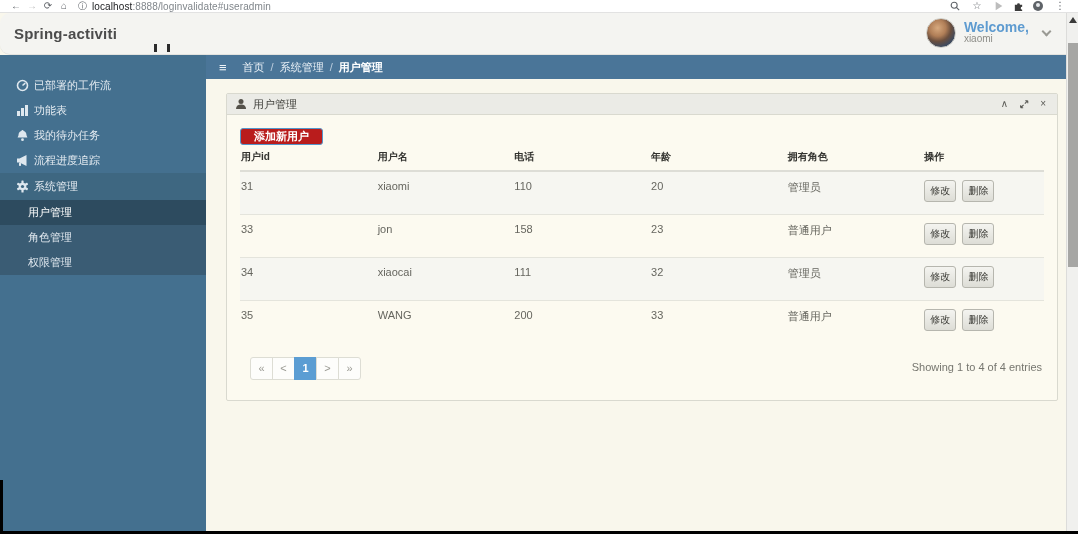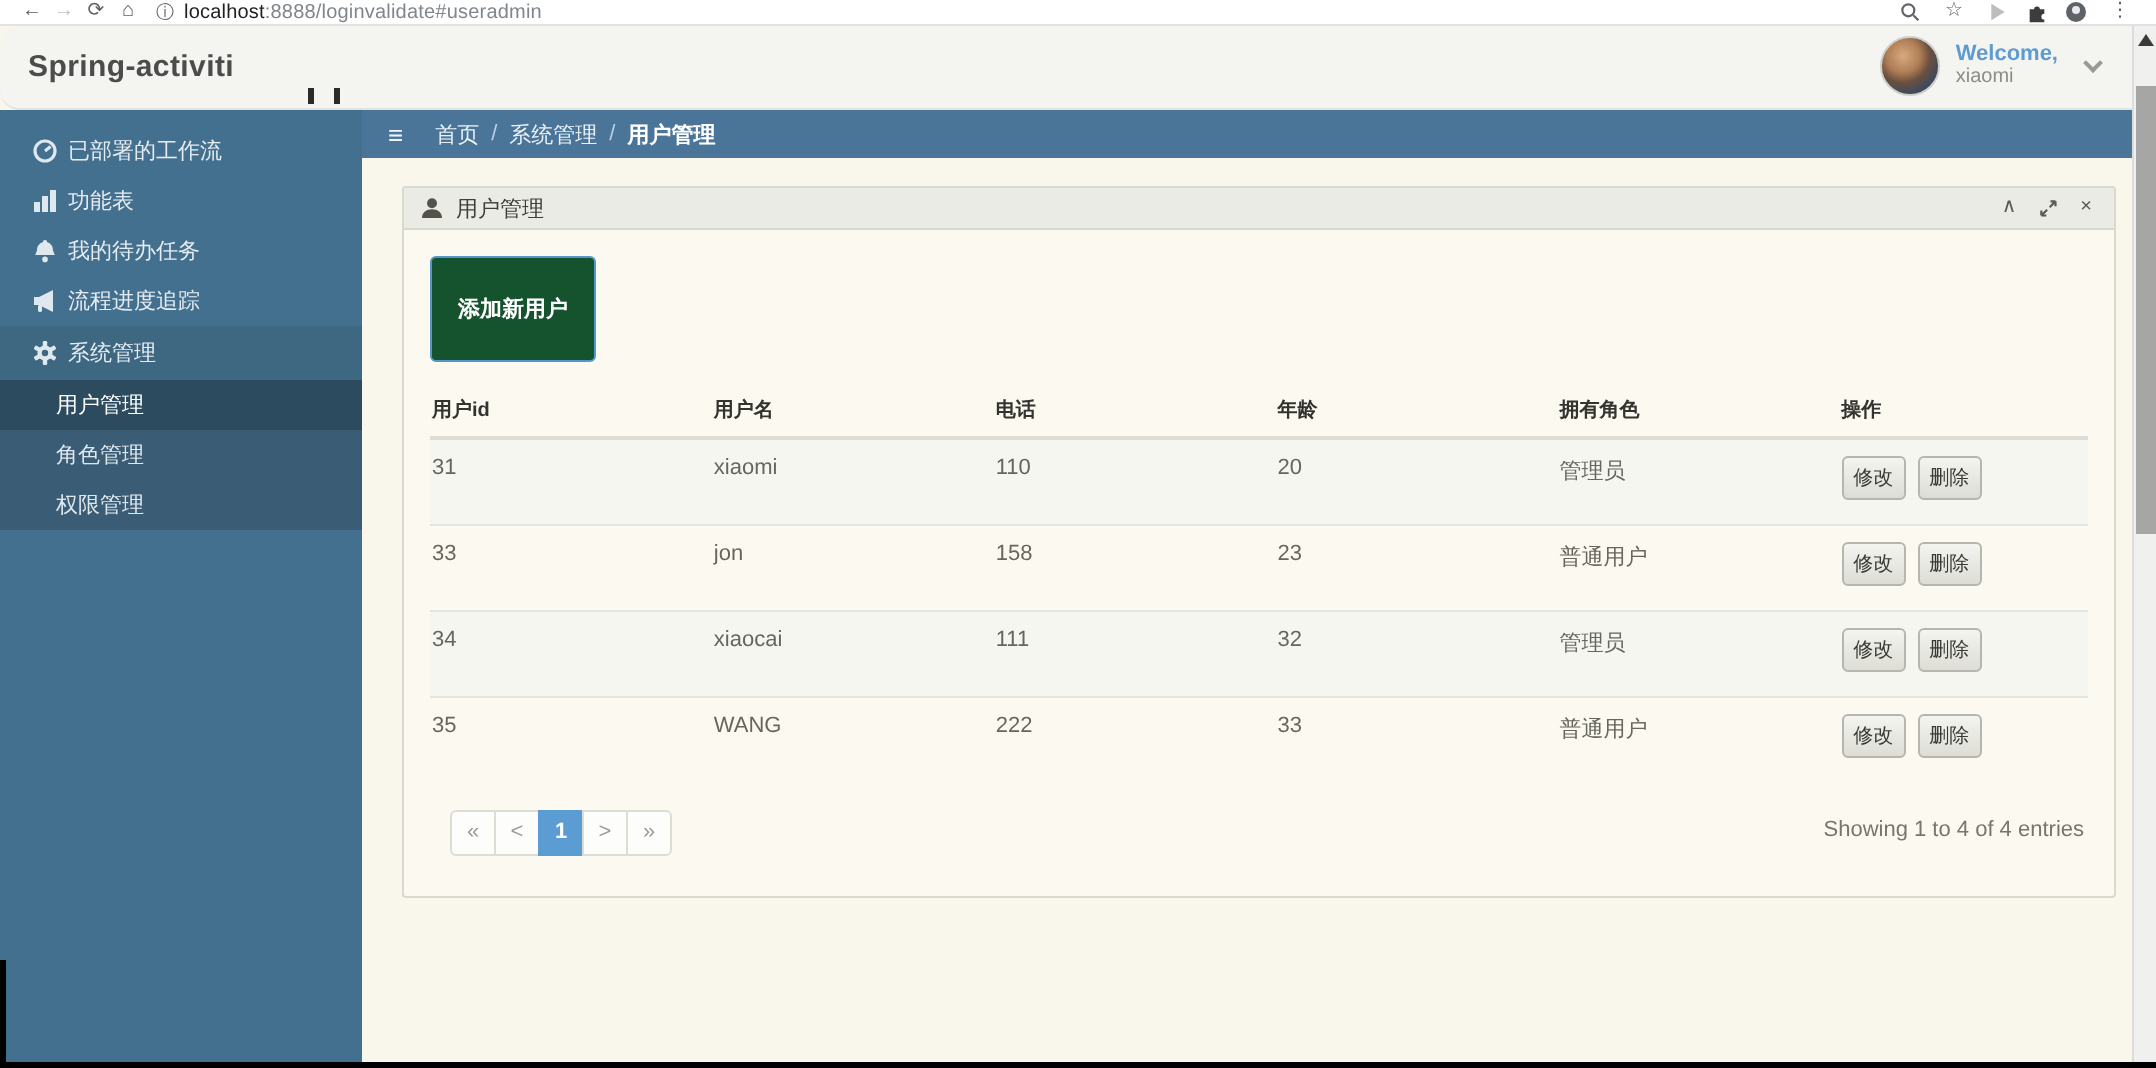--- a/index.html
+++ b/index.html
@@ -22,30 +22,30 @@
   
   .app-header { height:42px; background:#f4f4f1; border-bottom:1px solid #e3e3df;
     display:flex; align-items:center; position:relative;border-radius:10px; }
   .brand { font-size:15px; font-weight:bold; color:#4c4c4c; padding-left:14px; letter-spacing:.2px; }
   .artifact { position:absolute; top:31px; width:3px; height:8px; background:#2b2b2b; }
   .artifact.a2 { left:167px; } .artifact.a1 { left:154px; }
   .user-area { position:absolute; right:28px; top:5px; display:flex; align-items:center; gap:8px; }
   .avatar-img { width:30px; height:30px; border-radius:50%; border:1px solid #cfcfc9;
     background: radial-gradient(circle at 38% 32%, #d7a97e 0%, #b07e57 32%, #6b4f3e 52%, #3c4a60 75%, #2c3a4e 100%); }
   .welcome-block { line-height:12px; text-align:left; }
-  .welcome-line { font-size:11px; font-weight:bold; color:#5e9bd0; }
+  .welcome-line { font-size:14px; font-weight:bold; color:#5e9bd0; }
   .user-line { font-size:10px; color:#8d8d88; }
   .chevron-down { width:7px; height:7px; border-right:2px solid #9a9a94; border-bottom:2px solid #9a9a94;
     transform:rotate(45deg); margin-left:6px; margin-top:-3px; }
 
   
   .layout { display:flex; height:479px; }
 
   
-  .sidebar { width:181px; background:#44708f; padding-top:8px; flex-shrink:0; }
+  .sidebar { width:206px; background:#44708f; padding-top:18px; flex-shrink:0; }
   .side-item { height:25px; display:flex; align-items:center; padding-left:16px; color:#e4ebf1;
     font-size:11px; cursor:pointer; }
   .side-item .s-ico { width:18px; display:flex; align-items:center; }
   .side-item.parent { background:#3e6781; height:27px; }
   .submenu { background:#3a5c74; }
   .sub-item { height:25px; display:flex; align-items:center; padding-left:28px; color:#dfe7ee; font-size:11px; cursor:pointer; }
   .sub-item.active { background:#2d4b5f; color:#ffffff; }
 
   
   .content { flex:1; display:flex; flex-direction:column; min-width:0; }
@@ -60,22 +60,22 @@
 
   
   .panel { background:#fcfaf0; border:1px solid #d9d9cf; border-radius:2px; }
   .panel-header { height:21px; background:#ebebe6; border-bottom:1px solid #d9d9cf;
     display:flex; align-items:center; padding:0 8px; }
   .panel-title { font-size:11px; color:#3f3f3a; margin-left:6px; }
   .panel-controls { margin-left:auto; display:flex; align-items:center; gap:11px; padding-right:3px; }
   .pc-btn { font-size:10px; color:#5a5a55; line-height:10px; cursor:pointer; }
 
   .panel-body { padding:8px 13px 20px; }
-  .add-btn { display:inline-block; background:#14532d; border:1px solid #5596cb; border-radius:3px;
-    color:#fff; font-size:11px; font-weight:bold; padding:18px 13px; margin:5px 0 12px; cursor:pointer;
+  .add-btn { display:inline-block; background:#b91c1c; border:1px solid #5596cb; border-radius:3px;
+    color:#fff; font-size:11px; font-weight:bold; padding:0 13px; margin:5px 0 0; cursor:pointer;
     font-family:"Liberation Sans",sans-serif; }
 
   
   table { width:100%; border-collapse:collapse; table-layout:fixed; }
   col.c1,col.c2,col.c3,col.c4,col.c5 { width:17%; }
   th { text-align:left; font-size:10px; color:#33332f; font-weight:bold;
     padding:5px 6px 6px 1px; border-bottom:2px solid #dddDD6; }
   td { font-size:11px; color:#66665f; padding:8px 6px 12px 1px; border-top:1px solid #e4e4dc; vertical-align:top; }
   tr.striped td { background:#f6f6f1; }
   .row-btn { display:inline-block; font-size:10px; color:#3a3a35; padding:3px 5px; margin-right:3px;
@@ -303,21 +303,21 @@
                 <td>32</td>
                 <td>管理员</td>
                 <td>
                   <button class="row-btn">修改</button>
                   <button class="row-btn">删除</button>
                 </td>
               </tr>
               <tr>
                 <td>35</td>
                 <td>WANG</td>
-                <td>222</td>
+                <td>200</td>
                 <td>33</td>
                 <td>普通用户</td>
                 <td>
                   <button class="row-btn">修改</button>
                   <button class="row-btn">删除</button>
                 </td>
               </tr>
             </tbody>
           </table>
 

